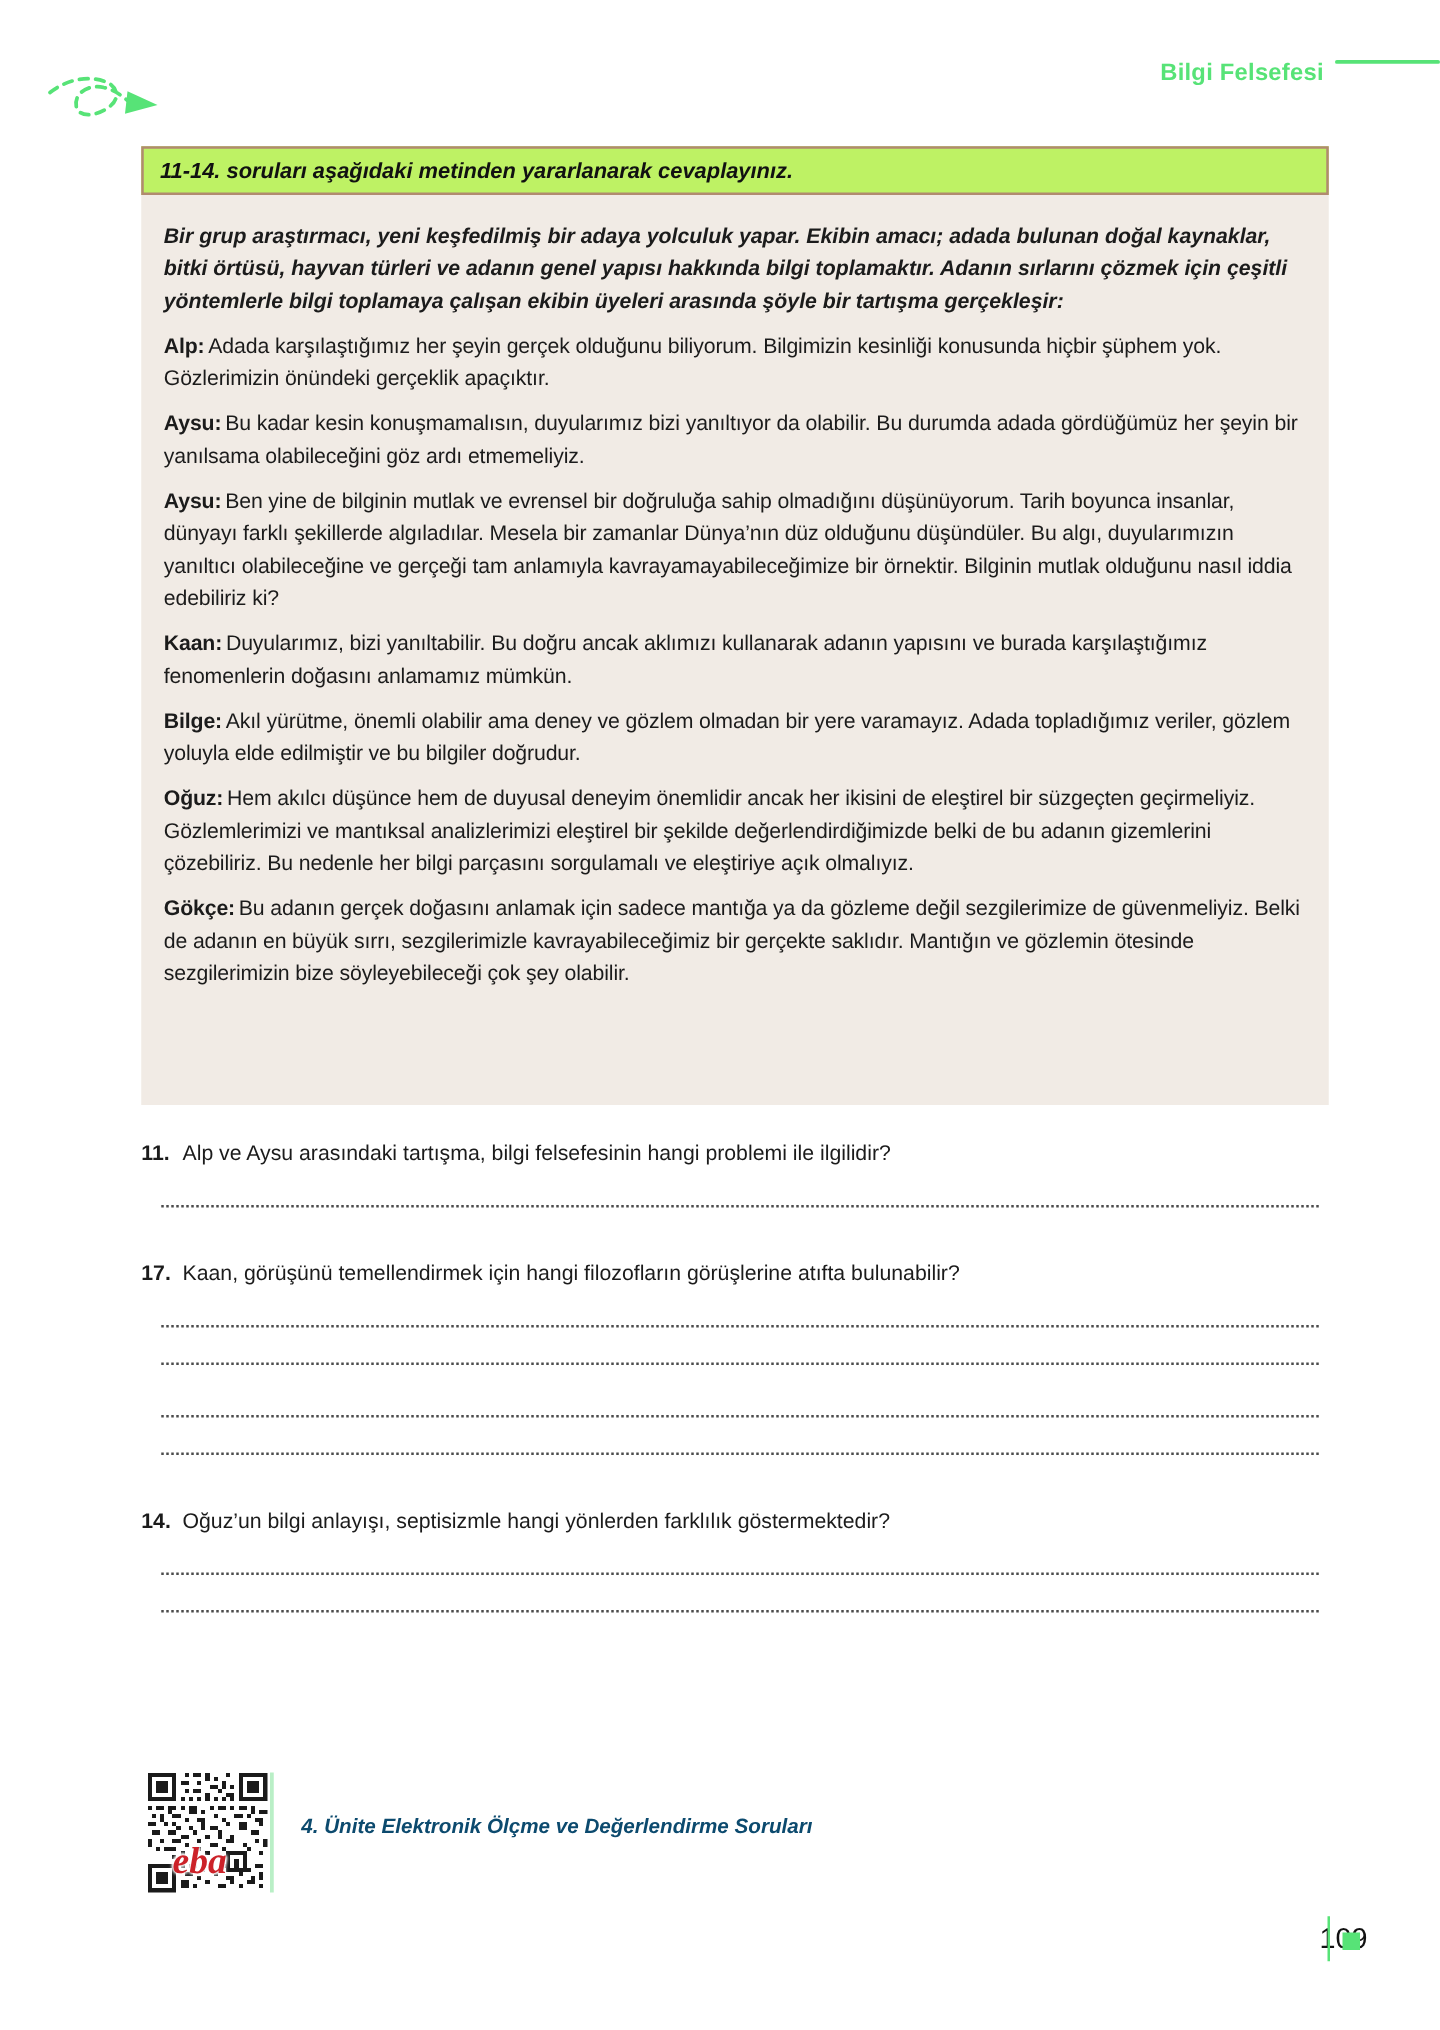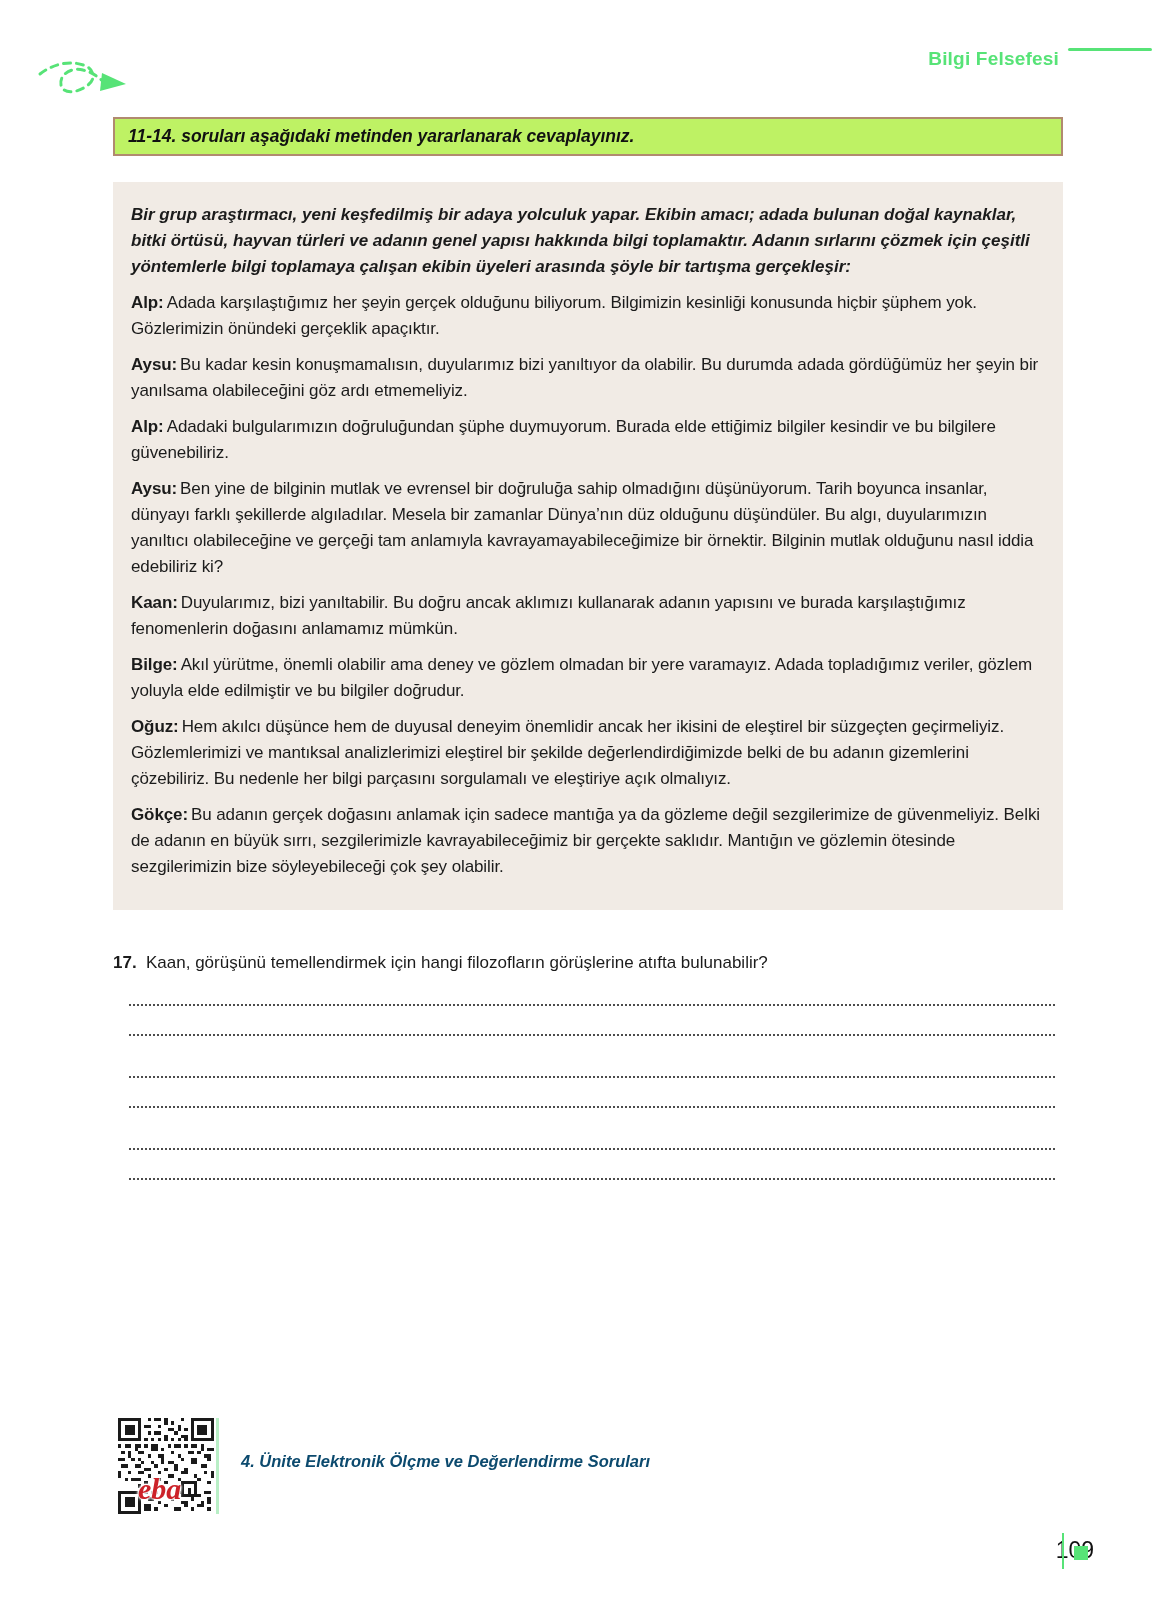--- a/index.html
+++ b/index.html
@@ -40,21 +40,21 @@
     box-sizing:border-box;height:39px;
     border:2px solid var(--box-border);
     display:flex;align-items:center;
     padding:0 13px;background:#bef264;
   }
   .instruction-box span{
     font-weight:bold;font-style:italic;font-size:17.5px;color:#111;
   }
   .passage{
     box-sizing:border-box;
-    margin-top:26px;height:728px;overflow:hidden;
+    height:728px;overflow:hidden;
     background:var(--passage-bg);
     padding:20px 18px;
     font-size:17px;line-height:26px;letter-spacing:-0.1px;
   }
   .passage p{margin:0 0 10px 0;}
   .passage p:last-child{margin-bottom:0;}
   .passage .intro{font-style:italic;font-weight:bold;letter-spacing:0;}
   .speaker{font-weight:bold;margin-right:3px;}
   
   .question{margin-top:26px;}
@@ -116,44 +116,54 @@
   <div class="content">
 
     <div class="instruction-box">
       <span>11-14. soruları aşağıdaki metinden yararlanarak cevaplayınız.</span>
     </div>
 
     <div class="passage">
       <p class="intro">Bir grup araştırmacı, yeni keşfedilmiş bir adaya yolculuk yapar. Ekibin amacı; adada bulunan doğal kaynaklar, bitki örtüsü, hayvan türleri ve adanın genel yapısı hakkında bilgi toplamaktır. Adanın sırlarını çözmek için çeşitli yöntemlerle bilgi toplamaya çalışan ekibin üyeleri arasında şöyle bir tartışma gerçekleşir:</p>
       <p><span class="speaker">Alp:</span><span>Adada karşılaştığımız her şeyin gerçek olduğunu biliyorum. Bilgimizin kesinliği konusunda hiçbir şüphem yok. Gözlerimizin önündeki gerçeklik apaçıktır.</span></p>
       <p><span class="speaker">Aysu:</span><span>Bu kadar kesin konuşmamalısın, duyularımız bizi yanıltıyor da olabilir. Bu durumda adada gördüğümüz her şeyin bir yanılsama olabileceğini göz ardı etmemeliyiz.</span></p>
-      <p><span class="speaker">Alp:</span><span>Adadaki bulgularımızın doğruluğundan şüphe duymuyorum. Burada elde ettiğimiz bilgiler kesindir ve bu bilgilere güvenebiliriz.</span></p>
       <p><span class="speaker">Aysu:</span><span>Ben yine de bilginin mutlak ve evrensel bir doğruluğa sahip olmadığını düşünüyorum. Tarih boyunca insanlar, dünyayı farklı şekillerde algıladılar. Mesela bir zamanlar Dünya’nın düz olduğunu düşündüler. Bu algı, duyularımızın yanıltıcı olabileceğine ve gerçeği tam anlamıyla kavrayamayabileceğimize bir örnektir. Bilginin mutlak olduğunu nasıl iddia edebiliriz ki?</span></p>
       <p><span class="speaker">Kaan:</span><span>Duyularımız, bizi yanıltabilir. Bu doğru ancak aklımızı kullanarak adanın yapısını ve burada karşılaştığımız fenomenlerin doğasını anlamamız mümkün.</span></p>
       <p><span class="speaker">Bilge:</span><span>Akıl yürütme, önemli olabilir ama deney ve gözlem olmadan bir yere varamayız. Adada topladığımız veriler, gözlem yoluyla elde edilmiştir ve bu bilgiler doğrudur.</span></p>
       <p><span class="speaker">Oğuz:</span><span>Hem akılcı düşünce hem de duyusal deneyim önemlidir ancak her ikisini de eleştirel bir süzgeçten geçirmeliyiz. Gözlemlerimizi ve mantıksal analizlerimizi eleştirel bir şekilde değerlendirdiğimizde belki de bu adanın gizemlerini çözebiliriz. Bu nedenle her bilgi parçasını sorgulamalı ve eleştiriye açık olmalıyız.</span></p>
       <p><span class="speaker">Gökçe:</span><span>Bu adanın gerçek doğasını anlamak için sadece mantığa ya da gözleme değil sezgilerimize de güvenmeliyiz. Belki de adanın en büyük sırrı, sezgilerimizle kavrayabileceğimiz bir gerçekte saklıdır. Mantığın ve gözlemin ötesinde sezgilerimizin bize söyleyebileceği çok şey olabilir.</span></p>
     </div>
 
+    <div class="question">
+      <div class="q-head">
+        <span class="q-num">11.</span>
+        <span class="q-text">Alp ve Aysu arasındaki tartışma, bilgi felsefesinin hangi problemi ile ilgilidir?</span>
+      </div>
+      <div class="answer-line"></div>
+    </div>
 
     <div class="question q12gap">
       <div class="q-head">
         <span class="q-num">17.</span>
         <span class="q-text">Kaan, görüşünü temellendirmek için hangi filozofların görüşlerine atıfta bulunabilir?</span>
       </div>
       <div class="answer-line"></div>
       <div class="answer-line"></div>
     </div>
 
     <div class="question q12gap">
       <div class="answer-line"></div>
       <div class="answer-line"></div>
     </div>
 
     <div class="question q12gap">
+      <div class="q-head">
+        <span class="q-num">14.</span>
+        <span class="q-text">Oğuz’un bilgi anlayışı, septisizmle hangi yönlerden farklılık göstermektedir?</span>
+      </div>
       <div class="answer-line"></div>
       <div class="answer-line"></div>
     </div>
 
   </div>
 
   <div class="qr-wrap">
     <svg viewBox="0 0 29 29" shape-rendering="crispEdges">
       <rect x="0" y="0" width="29" height="29" fill="#ffffff"></rect>
       <g fill="#1a1a1a">

